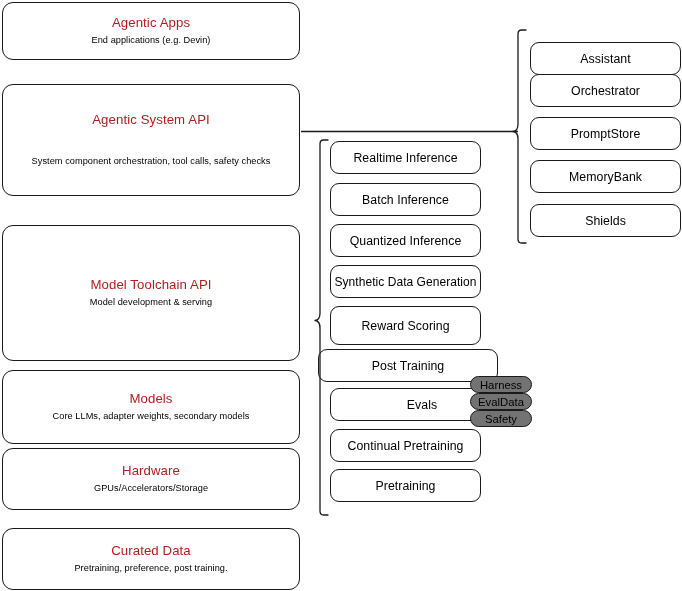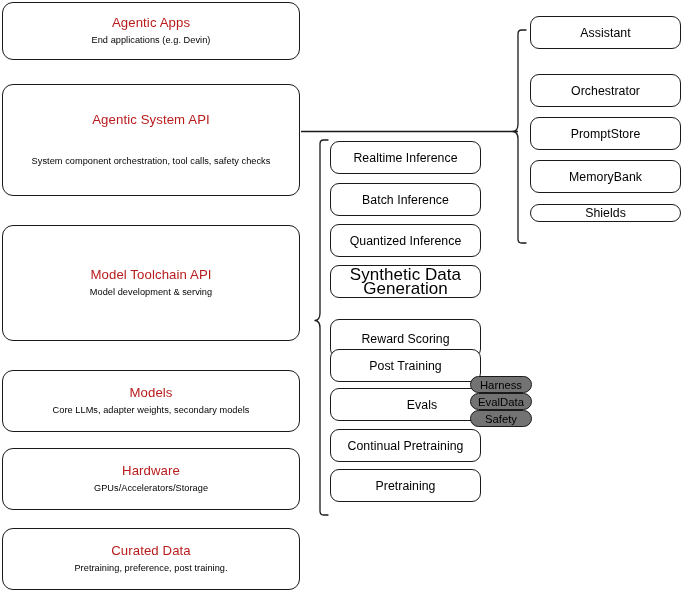--- a/index.html
+++ b/index.html
@@ -123,67 +123,67 @@
   <div class="layer-box" style="left:2px; top:2px; width:298px; height:58px;">
     <div class="layer-title">Agentic Apps</div>
     <div class="layer-sub">End applications (e.g. Devin)</div>
   </div>
 
   <div class="layer-box" style="left:2px; top:84px; width:298px; height:112px;gap:24px;">
     <div class="layer-title">Agentic System API</div>
     <div class="layer-sub">System component orchestration, tool calls, safety checks</div>
   </div>
 
-  <div class="layer-box" style="left:2px; top:225px; width:298px; height:116px;">
+  <div class="layer-box" style="left:2px; top:225px; width:298px; height:136px;">
     <div class="layer-title">Model Toolchain API</div>
     <div class="layer-sub">Model development &amp; serving</div>
   </div>
 
-  <div class="layer-box" style="left:2px; top:370px; width:298px; height:62px;">
+  <div class="layer-box" style="left:2px; top:370px; width:298px; height:74px;">
     <div class="layer-title">Models</div>
     <div class="layer-sub">Core LLMs, adapter weights, secondary models</div>
   </div>
 
   <div class="layer-box" style="left:2px; top:448px; width:298px; height:62px;">
     <div class="layer-title">Hardware</div>
     <div class="layer-sub">GPUs/Accelerators/Storage</div>
   </div>
 
   <div class="layer-box" style="left:2px; top:528px; width:298px; height:62px;">
     <div class="layer-title">Curated Data</div>
     <div class="layer-sub">Pretraining, preference, post training.</div>
   </div>
 
   <div class="item-box" style="left:330px; top:141px; width:151px; height:33px;">Realtime Inference</div>
 
   <div class="item-box" style="left:330px; top:183px; width:151px; height:33px;">Batch Inference</div>
 
   <div class="item-box" style="left:330px; top:224px; width:151px; height:33px;">Quantized Inference</div>
 
-  <div class="item-box" style="left:330px; top:265px; width:151px; height:33px; font-size:17px;">Synthetic Data Generation</div>
+  <div class="item-box" style="left:330px; top:265px; width:151px; height:33px; font-size:12px;">Synthetic Data Generation</div>
 
-  <div class="item-box" style="left:330px; top:319px; width:151px; height:39px;">Reward Scoring</div>
+  <div class="item-box" style="left:330px; top:306px; width:151px; height:39px;">Reward Scoring</div>
 
-  <div class="item-box" style="left:330px; top:349px; width:151px; height:33px;">Post Training</div>
+  <div class="item-box" style="left:318px; top:349px; width:180px; height:33px;">Post Training</div>
 
   <div class="item-box" style="left:330px; top:388px; width:151px; height:33px;padding-left:33px;">Evals</div>
 
   <div class="item-box" style="left:330px; top:429px; width:151px; height:33px;">Continual Pretraining</div>
 
   <div class="item-box" style="left:330px; top:469px; width:151px; height:33px;">Pretraining</div>
 
   <div class="tag-pill" style="left:470px; top:376px; width:62px; height:17px;">Harness</div>
 
   <div class="tag-pill" style="left:470px; top:393px; width:62px; height:17px;">EvalData</div>
 
   <div class="tag-pill" style="left:470px; top:410px; width:62px; height:17px;">Safety</div>
 
-  <div class="item-box" style="left:530px; top:16px; width:151px; height:33px;">Assistant</div>
+  <div class="item-box" style="left:530px; top:42px; width:151px; height:33px;">Assistant</div>
 
   <div class="item-box" style="left:530px; top:117px; width:151px; height:33px;">PromptStore</div>
 
   <div class="item-box" style="left:530px; top:74px; width:151px; height:33px;">Orchestrator</div>
 
   <div class="item-box" style="left:530px; top:160px; width:151px; height:33px;">MemoryBank</div>
 
-  <div class="item-box" style="left:530px; top:204px; width:151px; height:18px;">Shields</div>
+  <div class="item-box" style="left:530px; top:204px; width:151px; height:33px;">Shields</div>
 
 </div>
 
 </body></html>

